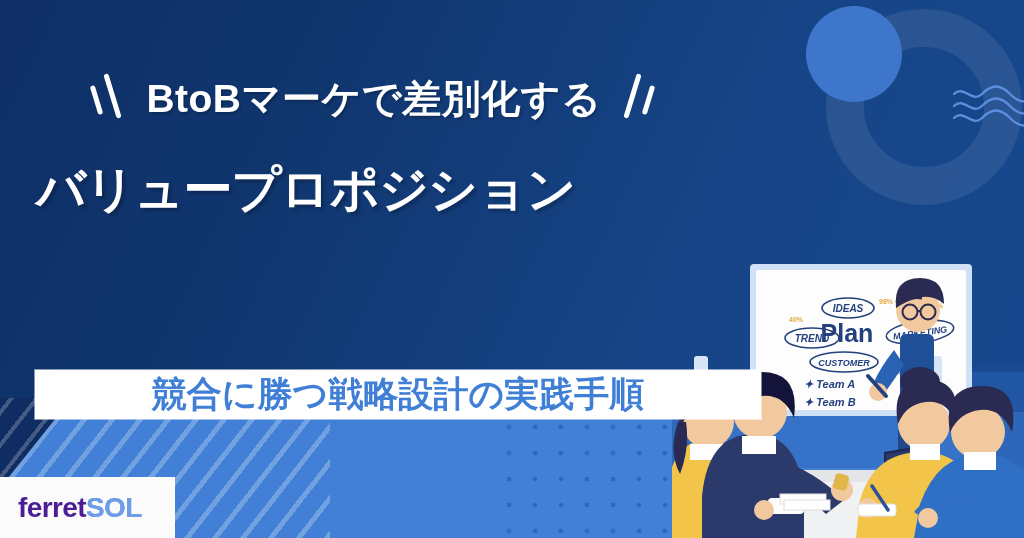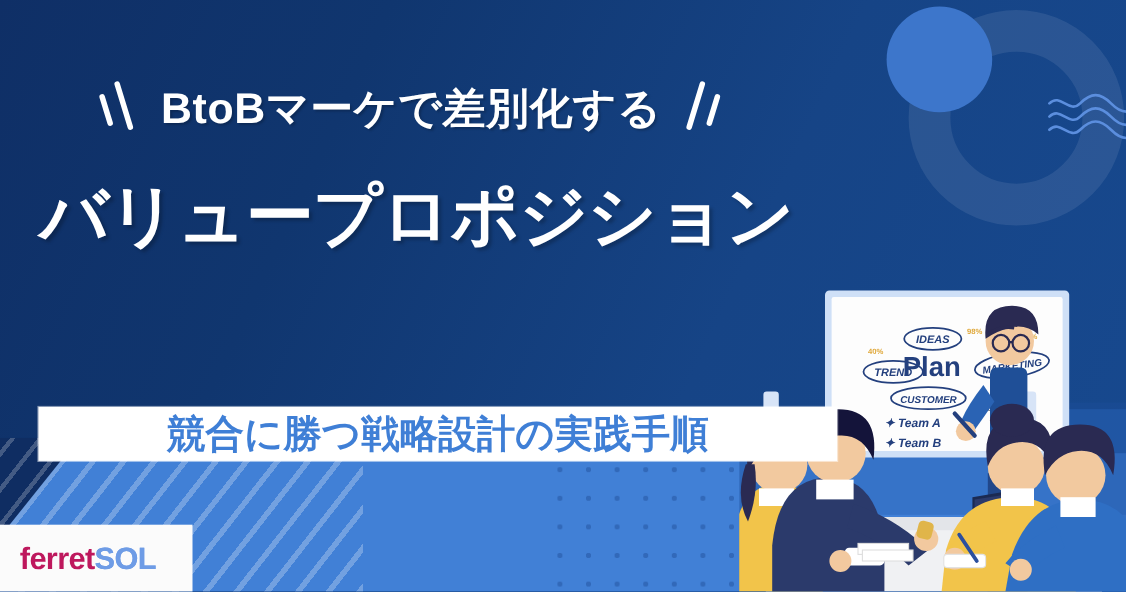--- a/index.html
+++ b/index.html
@@ -63,21 +63,21 @@
   }
   .kicker .txt{
     color:#ffffff;font-size:39px;font-weight:700;letter-spacing:.5px;
     text-shadow:2px 2px 2px rgba(0,0,0,.20);white-space:nowrap;
   }
   .slashL,.slashR{width:42px;height:60px;position:relative;flex:0 0 auto;}
   .bar{position:absolute;background:#fff;border-radius:3px;}
 
   .title{
     position:absolute;left:36px;top:162px;width:700px;
-    color:#fff;font-size:62px;font-weight:700;line-height:1.12;
+    color:#fff;font-size:49px;font-weight:700;line-height:1.12;
     letter-spacing:-1px;
     text-shadow:3px 3px 3px rgba(0,0,0,.22);
   }
   .title div{white-space:nowrap;}
 
   .taglinebox{
     position:absolute;left:35px;top:370px;width:726px;height:49px;
     background:#ffffff;
     display:flex;align-items:center;justify-content:center;
     box-shadow:0 0 0 1px rgba(255,255,255,.5);
@@ -86,21 +86,21 @@
     color:#3f7fd6;font-size:35px;font-weight:700;letter-spacing:0px;
     white-space:nowrap;
   }
 
   .logobox{
     position:absolute;left:0;top:477px;width:175px;height:61px;
     background:#fbfbfb;display:flex;align-items:center;padding-left:18px;
     box-sizing:border-box;
   }
   .logo{font-size:28px;font-weight:800;letter-spacing:-.6px;line-height:1;}
-  .logo .ferret{color:#be185d;text-align:right;}
+  .logo .ferret{color:#4c1d95;text-align:right;}
   .logo .sol{background:linear-gradient(90deg,#5b8ede 0%,#7fa9ea 100%);
     -webkit-background-clip:text;background-clip:text;color:#6e9ce6;}
 
   
   .illus{position:absolute;left:672px;top:246px;width:352px;height:292px;}
 </style>
 </head>
 <body>
 
 <div class="stage">

